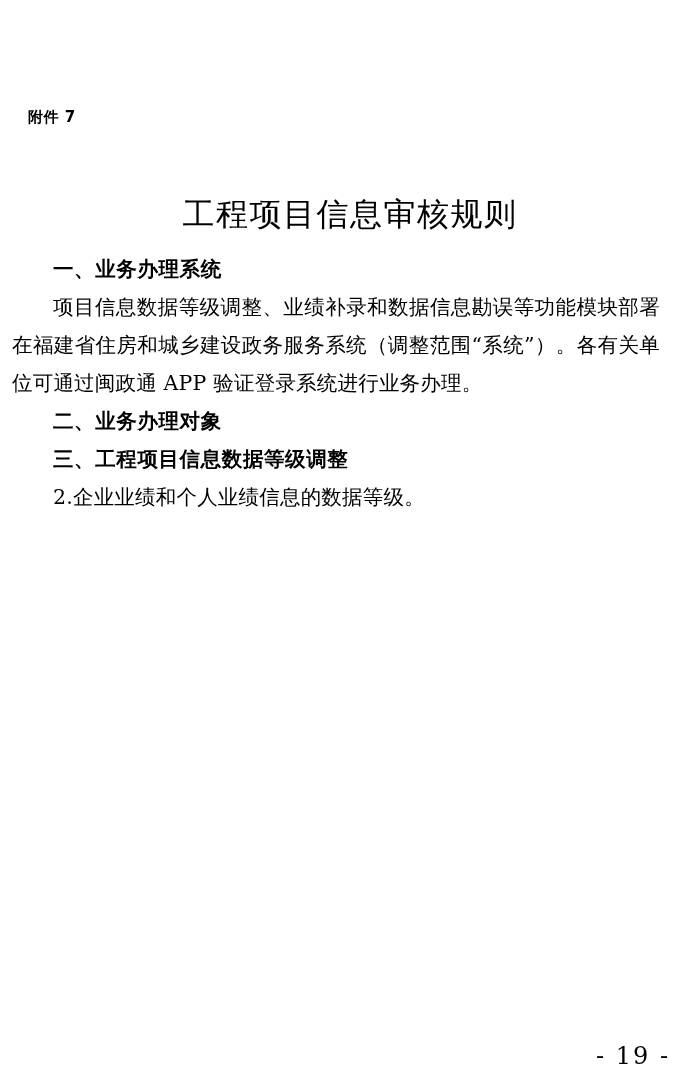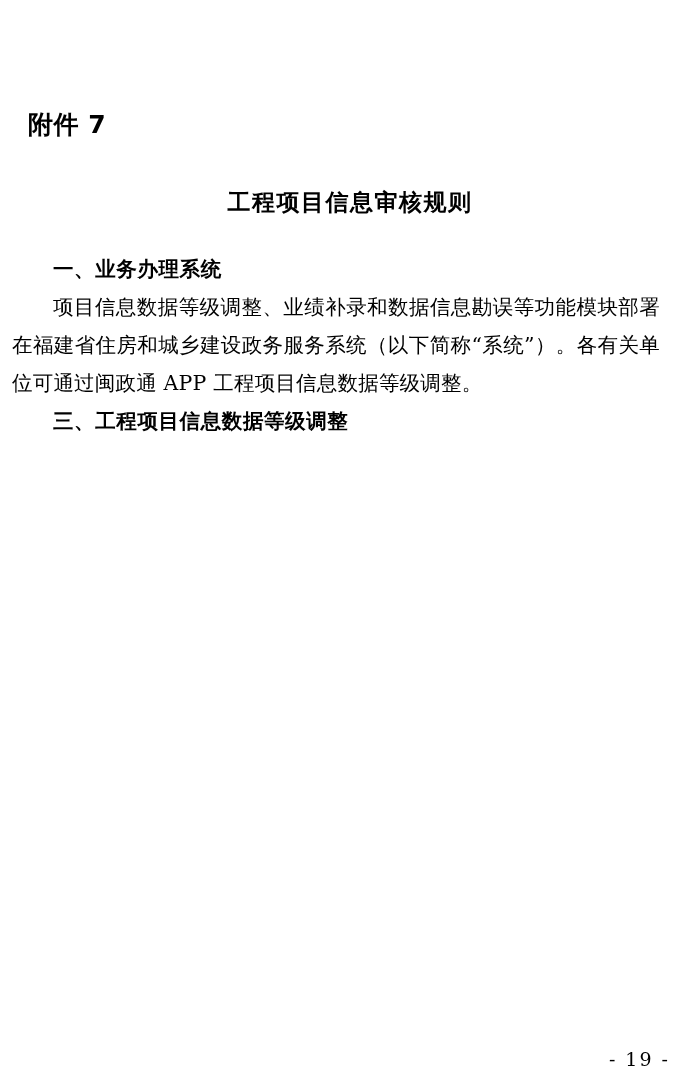--- a/index.html
+++ b/index.html
@@ -19,33 +19,33 @@
     position: relative;
     width: 700px;
     height: 1092px;
     box-sizing: border-box;
     padding: 0;
   }
   .attachment-label {
     position: absolute;
     left: 28px;
     top: 108px;
-    font-size: 25px;
+    font-size: 15px;
     font-weight: bold;
     letter-spacing: 0.5px;
     font-family: "DejaVu Sans", "Liberation Sans", sans-serif;
   }
   .doc-title {
     position: absolute;
     left: 0;
     right: 0;
     top: 172px;
     text-align: center;
-    font-size: 23px;
-    font-weight: bold;
+    font-size: 32px;
+    font-weight: normal;
     letter-spacing: 1.5px;
     font-family: "DejaVu Sans", "Liberation Sans", sans-serif;
   }
   .body-block {
     position: absolute;
     left: 12px;
     top: 250px;
     width: 648px;
   }
   p {
@@ -68,35 +68,37 @@
     font-family: "DejaVu Sans", "Liberation Sans", sans-serif;
     letter-spacing: 0.6px;
   }
   p.para {
     text-indent: 2em;
   }
   .page-number {
     position: absolute;
     right: 30px;
     bottom: 22px;
-    font-size: 19px;
+    font-size: 24px;
     letter-spacing: 2px;
     font-family: "DejaVu Serif", "Liberation Serif", serif;
   }
 </style>
 </head>
 <body>
 
 <div class="page">
 
   <div class="attachment-label">附件 7</div>
 
   <h1 class="doc-title">工程项目信息审核规则</h1>
 
   <div class="body-block">
     <p class="heading">一、业务办理系统</p>
-    <p class="para">项目信息数据等级调整、业绩补录和数据信息勘误等功能模块部署在福建省住房和城乡建设政务服务系统（以下简称“系统”）。各有关单位可通过闽政通 APP 工程项目信息数据等级调整。</p>
+    <p class="para">项目信息数据等级调整、业绩补录和数据信息勘误等功能模块部署在福建省住房和城乡建设政务服务系统（调整范围“系统”）。各有关单位可通过闽政通 APP 验证登录系统进行业务办理。</p>
+    <p class="heading">二、业务办理对象</p>
     <p class="heading">三、工程项目信息数据等级调整</p>
+    <p class="para">2.企业业绩和个人业绩信息的数据等级。</p>
   </div>
 
   <div class="page-number">- 19 -</div>
 
 </div>
 
 </body></html>

